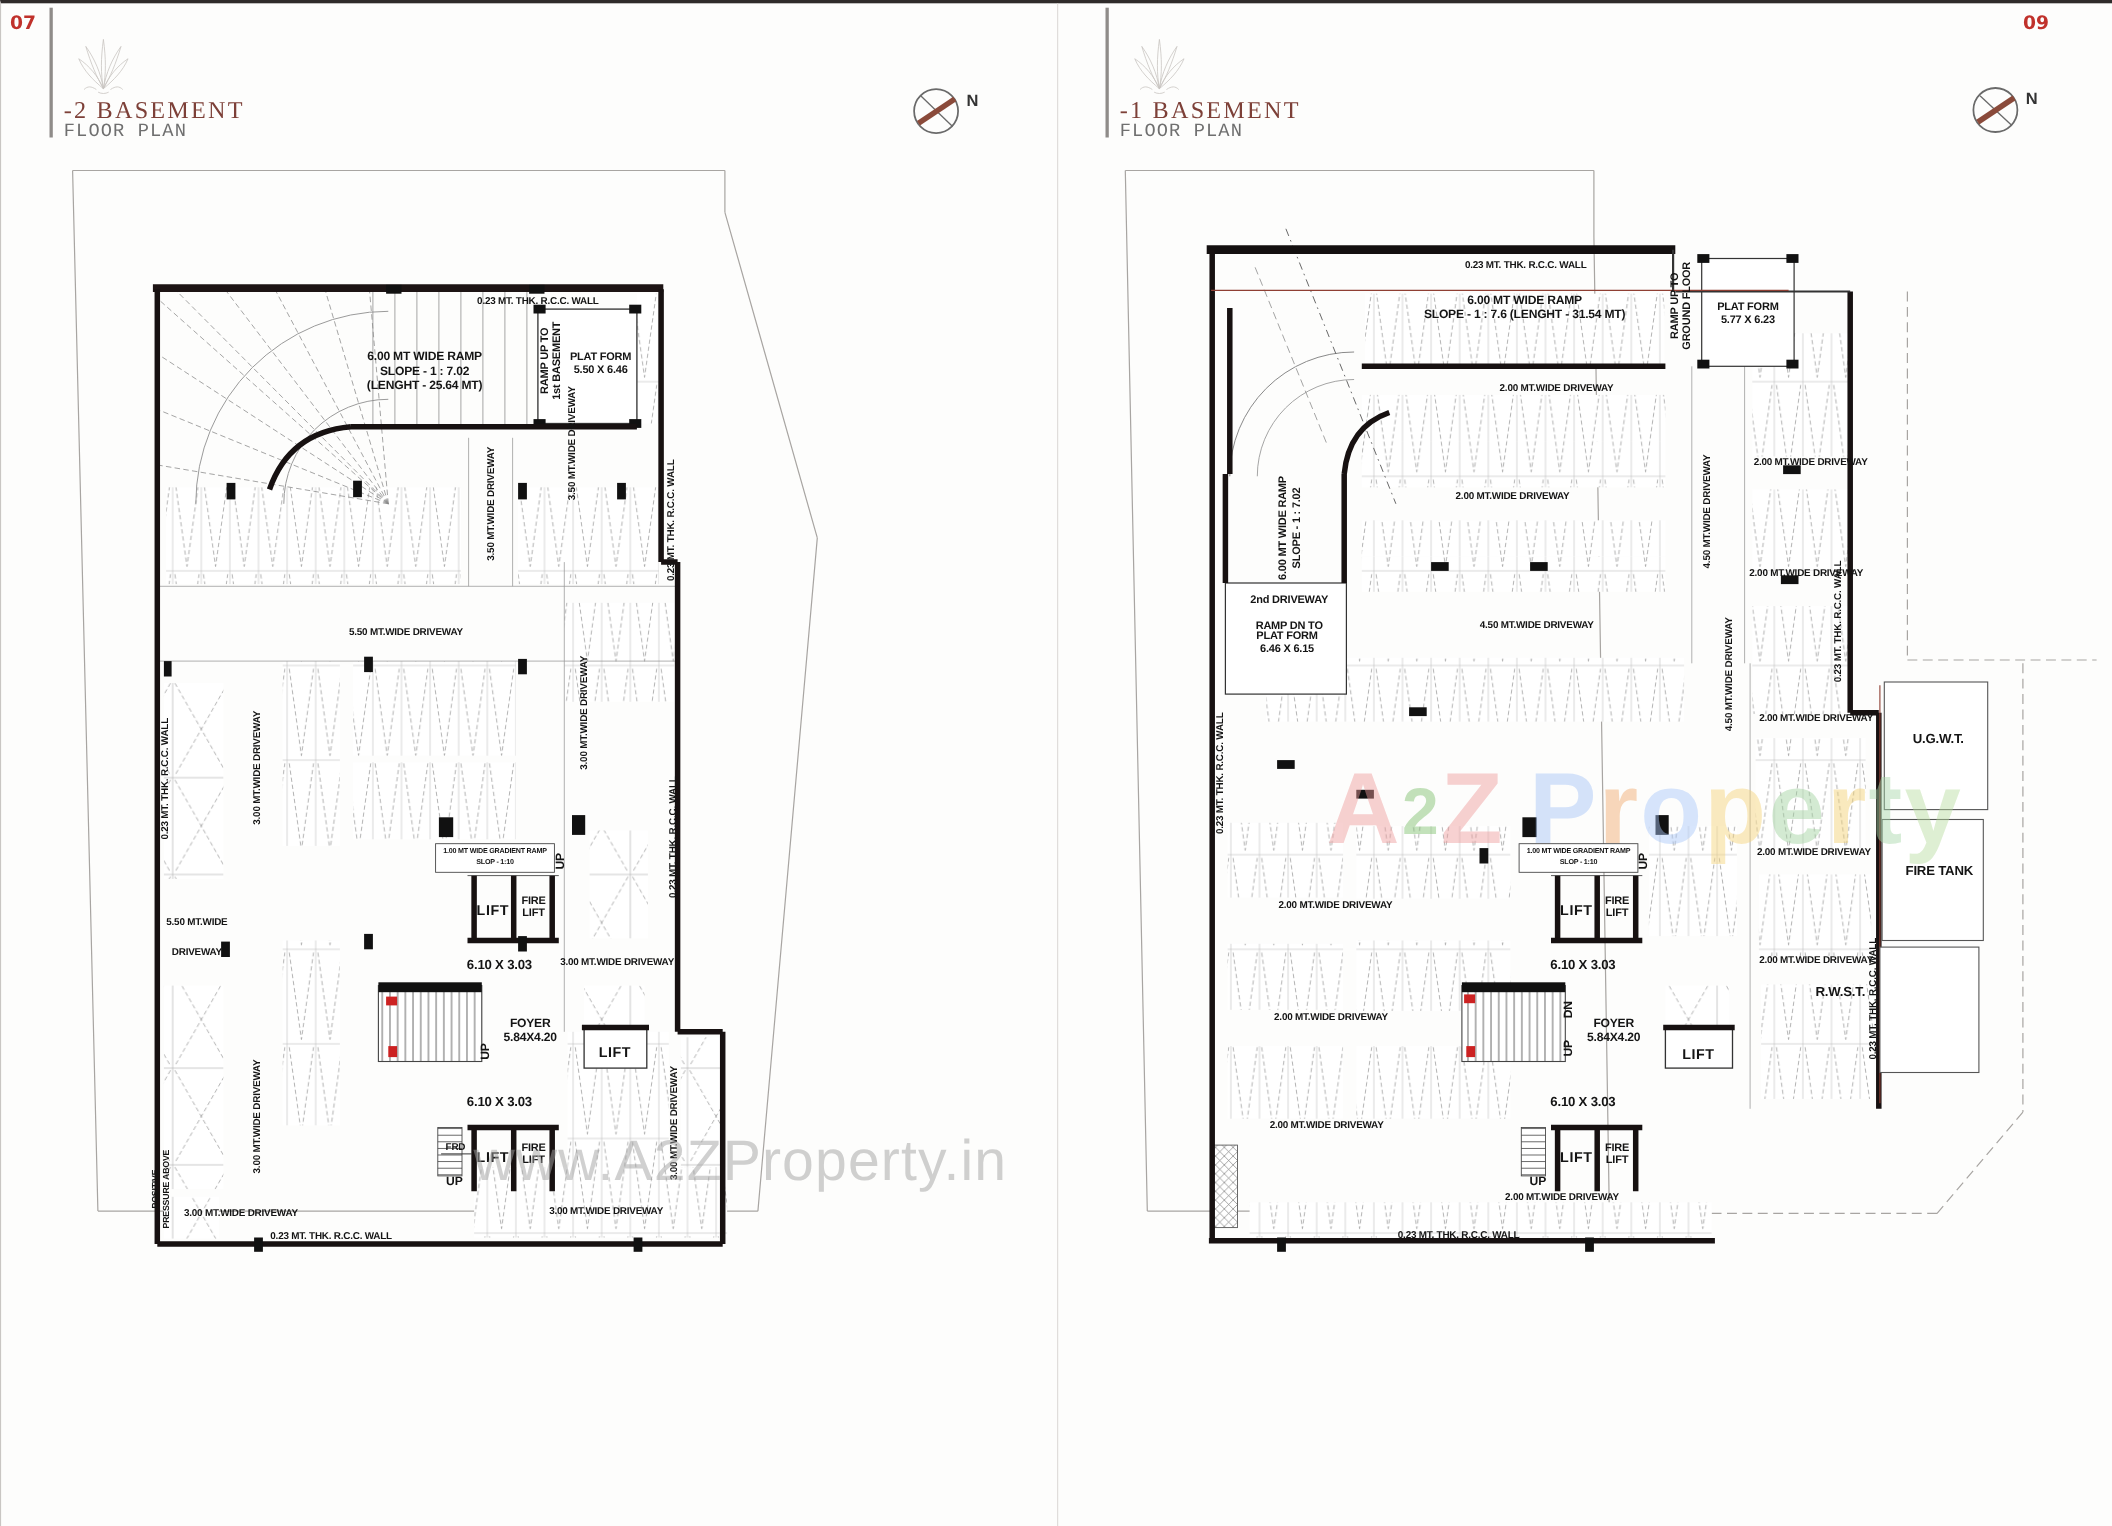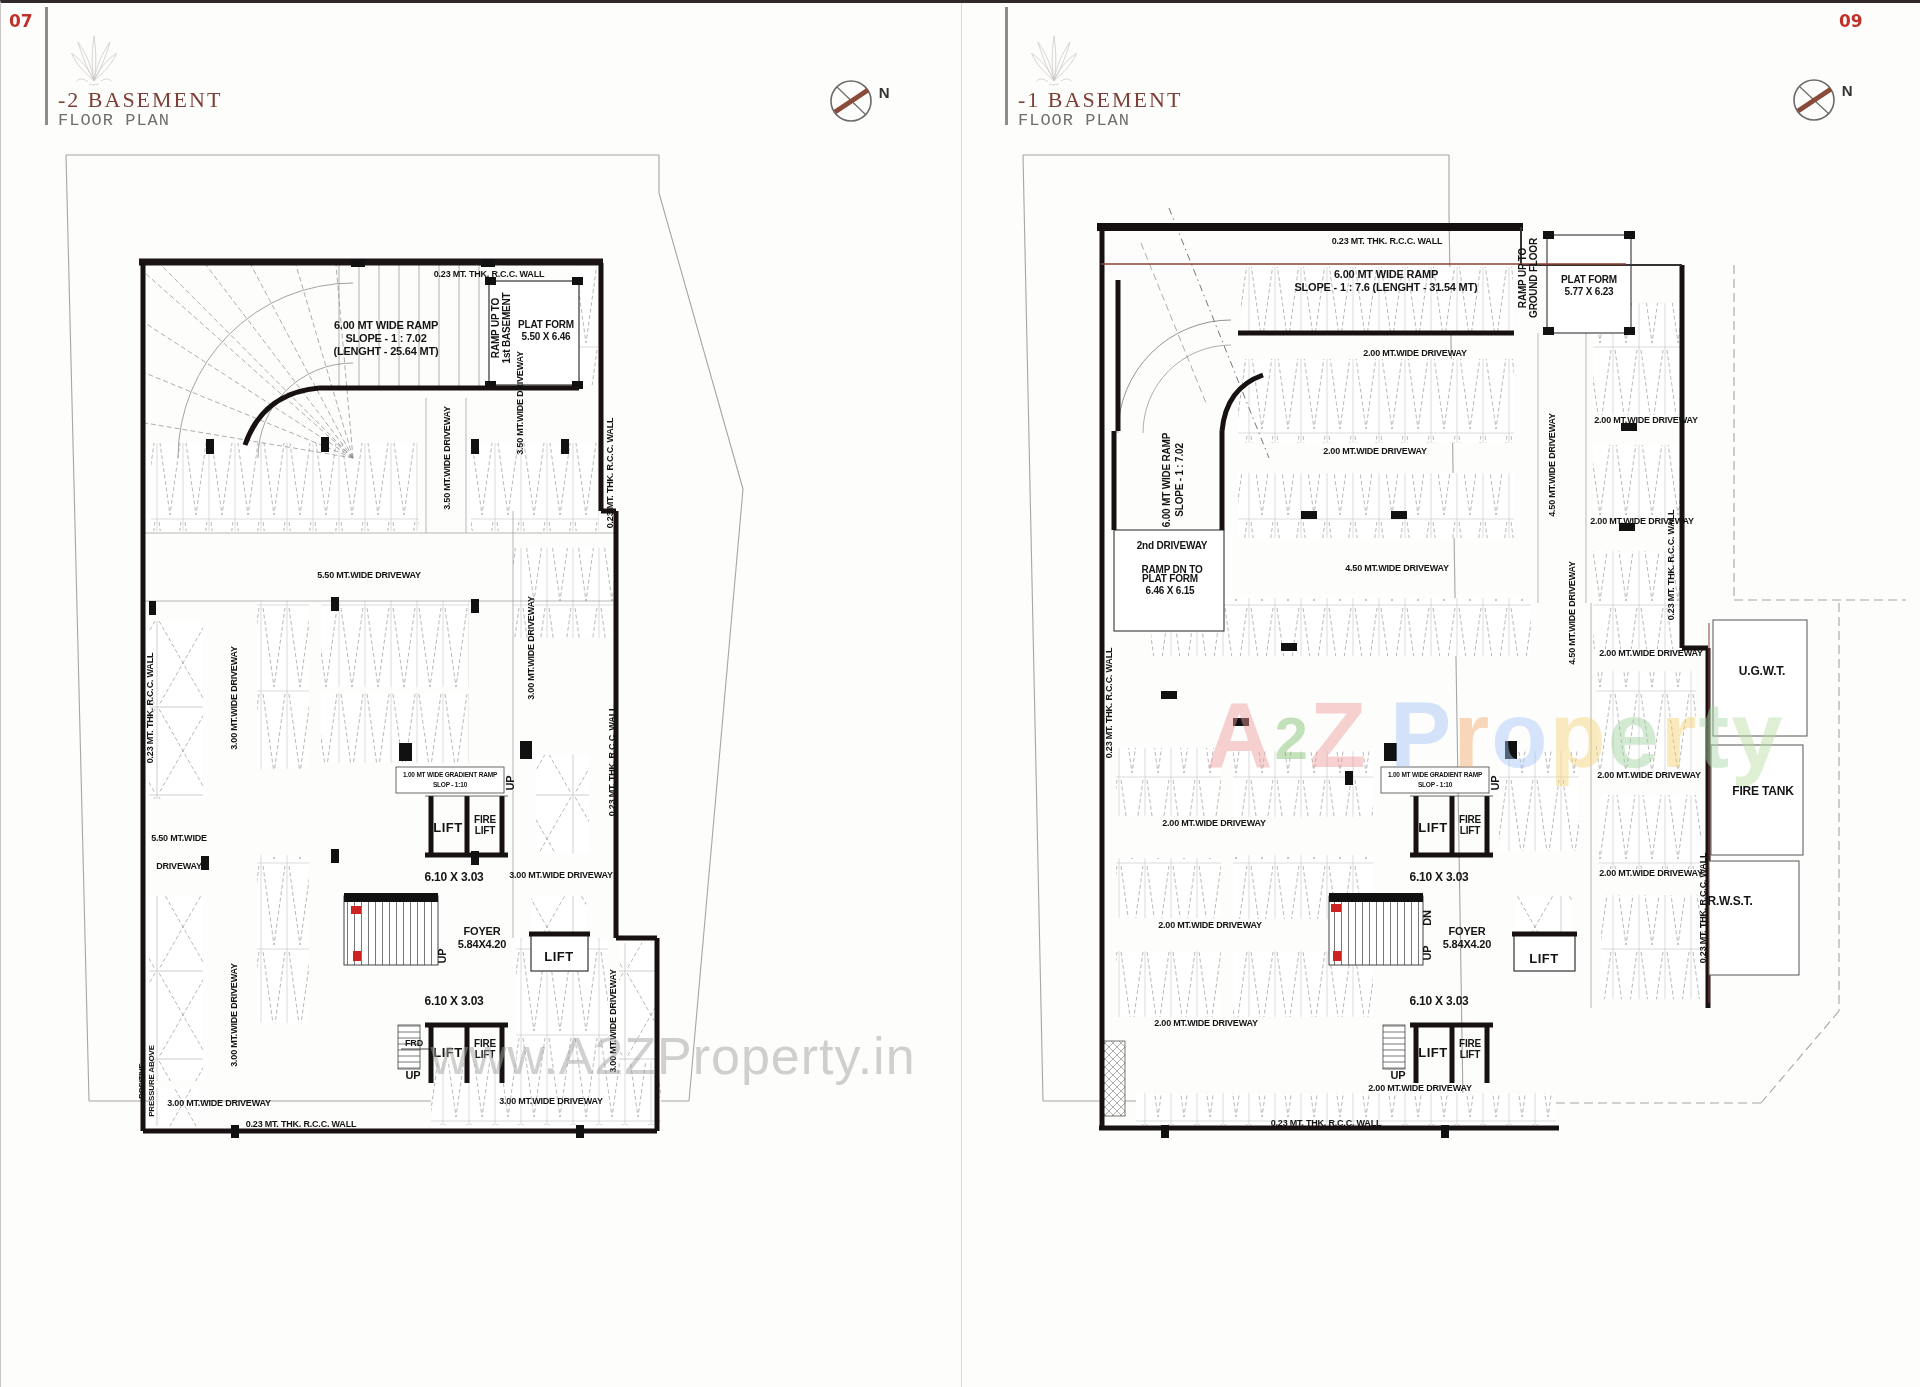--- a/index.html
+++ b/index.html
@@ -357,17 +357,17 @@
   <div class="lbl b13" style="left:1543px;top:955px;">LIFT</div>
   <div class="lbl b12" style="left:1438px;top:998px;">6.10 X 3.03</div>
   <div class="lbl b13" style="left:1432px;top:1049px;">LIFT</div>
   <div class="lbl b10" style="left:1469px;top:1041px;">FIRE</div>
   <div class="lbl b10" style="left:1469px;top:1052px;">LIFT</div>
   <div class="lbl b11" style="left:1397px;top:1072px;">UP</div>
   <div class="lbl w9" style="left:1419px;top:1085px;">2.00 MT.WIDE DRIVEWAY</div>
   <div class="lbl w9" style="left:1325px;top:1120px;">0.23 MT. THK. R.C.C. WALL</div>
   <div class="lbl b12" style="left:1761px;top:668px;">U.G.W.T.</div>
   <div class="lbl b12" style="left:1762px;top:788px;">FIRE TANK</div>
-  <div class="lbl b12" style="left:1729px;top:898px;">R.W.S.T.</div>
+  <div class="lbl b12" style="left:1672px;top:898px;">R.W.S.T.</div>
 
   <div class="wm-url" style="left:672px;top:1053px;">www.A2ZProperty.in</div>
   <div class="wm-brand" style="left:1205px;top:680px;" id="brand-wm"><span style="color: rgb(239, 154, 154);">A</span><span style="color: rgb(123, 191, 106); font-size: 60px; vertical-align: 8px;">2</span><span style="color: rgb(239, 154, 154);">Z</span><span style="color: rgb(255, 255, 255); width: 22px;"> </span><span style="color: rgb(163, 194, 247);">P</span><span style="color: rgb(240, 169, 107);">r</span><span style="color: rgb(168, 199, 250);">o</span><span style="color: rgb(246, 211, 118);">p</span><span style="color: rgb(159, 210, 157);">e</span><span style="color: rgb(243, 208, 110);">r</span><span style="color: rgb(165, 214, 167);">t</span><span style="color: rgb(183, 220, 158);">y</span></div>
 </div>
 
 </body></html>

